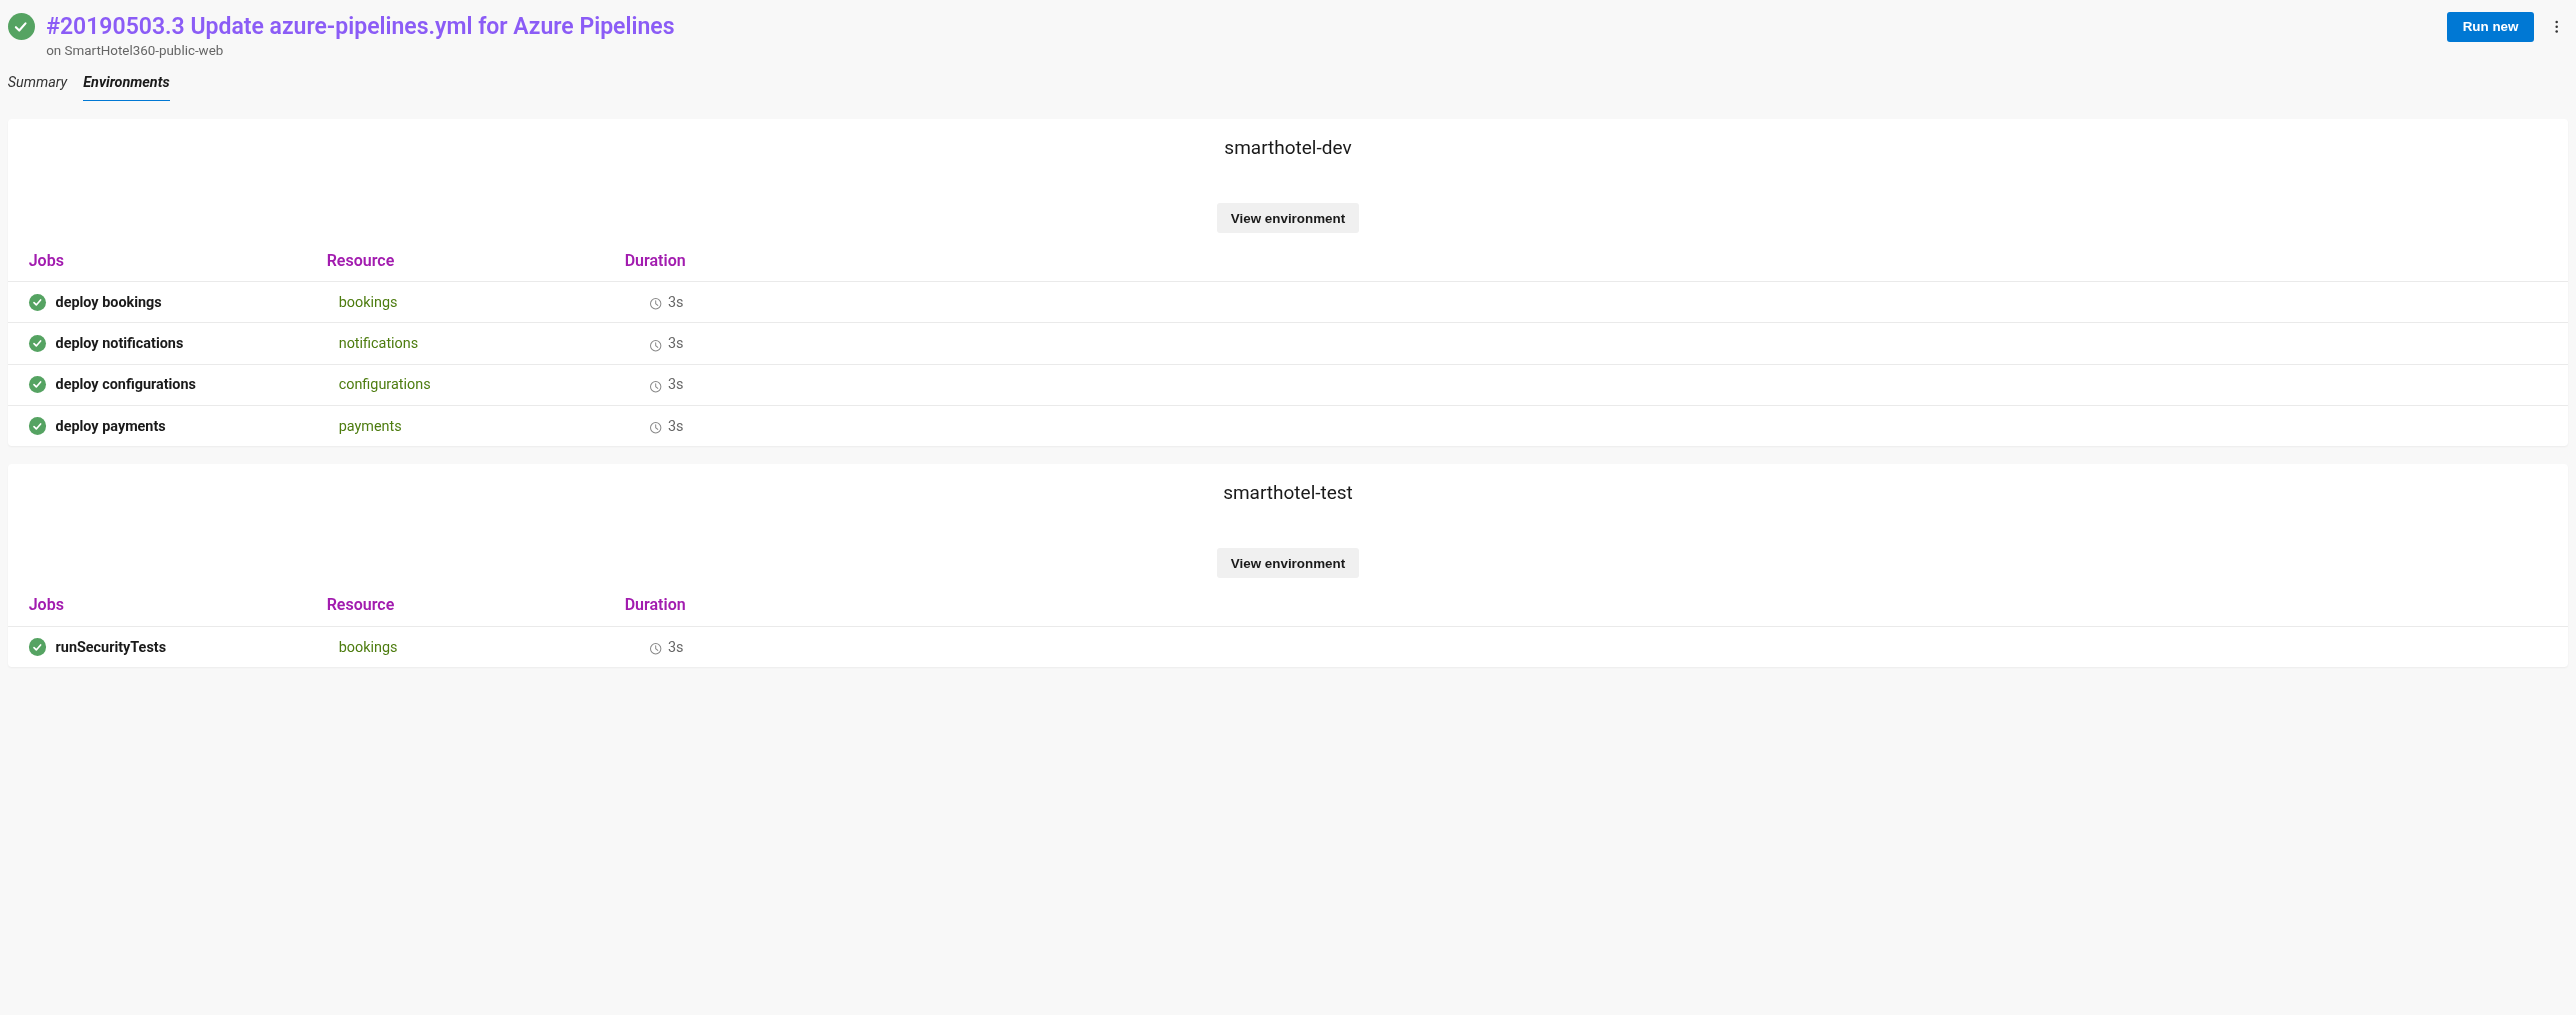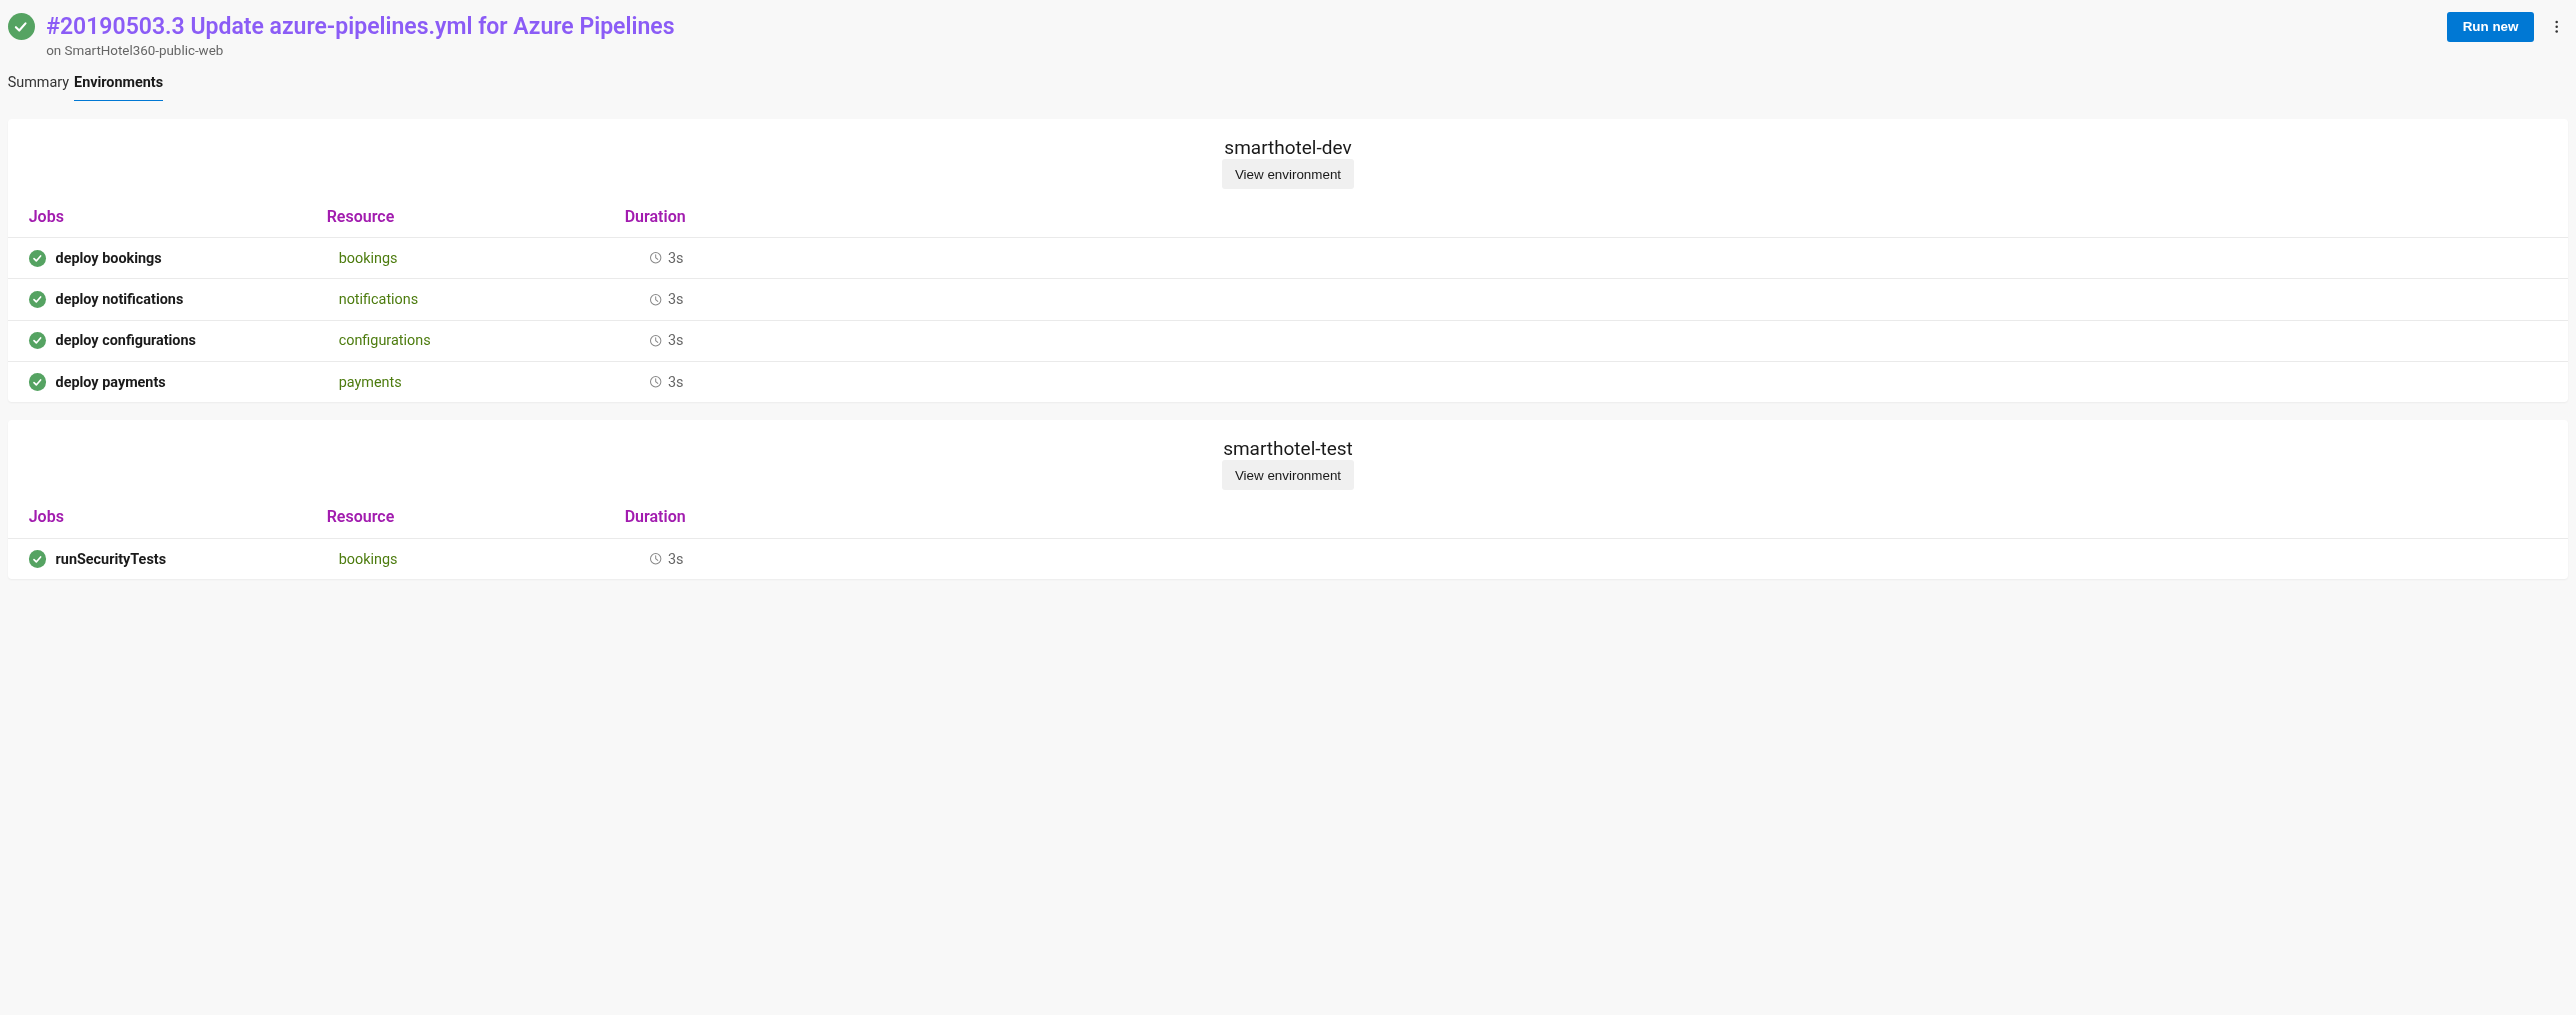--- a/index.html
+++ b/index.html
@@ -77,22 +77,23 @@
       display: flex;
       align-items: center;
       justify-content: center;
     }
     .more-btn svg {
       width: 15.4px;
       height: 15.4px;
     }
     .tabs {
       display: flex;
-      gap: 5px;
+      gap: 16px;
       padding: 15.4px 7.7px 0 7.7px;
+      font-style: italic;
     }
     .tab {
       font-size: 14.4px;
       color: #333;
       padding-bottom: 9.6px;
       cursor: pointer;
       border-bottom: 1.9px solid transparent;
     }
     .tab.active {
       font-weight: 700;
@@ -117,23 +118,24 @@
       font-size: 19px;
       font-weight: 400;
       color: #1a1a1a;
     }
     .view-env-btn {
       background: #f0f0f0;
       border: none;
       border-radius: 2.9px;
       padding: 7.7px 13.4px;
       font-size: 13.4px;
-      font-weight: 400;
+      font-weight: 700;
       color: #1a1a1a;
       cursor: pointer;
+      margin-top: 44px;
     }
     .table-header {
       display: flex;
       padding: 11.5px 21px;
       font-size: 16px;
       color: #a21caf;
       font-weight: 600;
     }
     .col-jobs {
       width: 298px;
@@ -181,21 +183,21 @@
     }
     .resource-cell {
       width: 298px;
       flex-shrink: 0;
       font-size: 14.4px;
       color: #4d7c0f;
     }
     .duration-cell {
       flex: 1;
       display: flex;
-      align-items: center;
+      align-items: flex-end;
       gap: 5.8px;
       color: #666;
       font-size: 14.4px;
     }
     .clock-icon svg {
       width: 13.4px;
       height: 13.4px;
       display: block;
     }
   </style>

